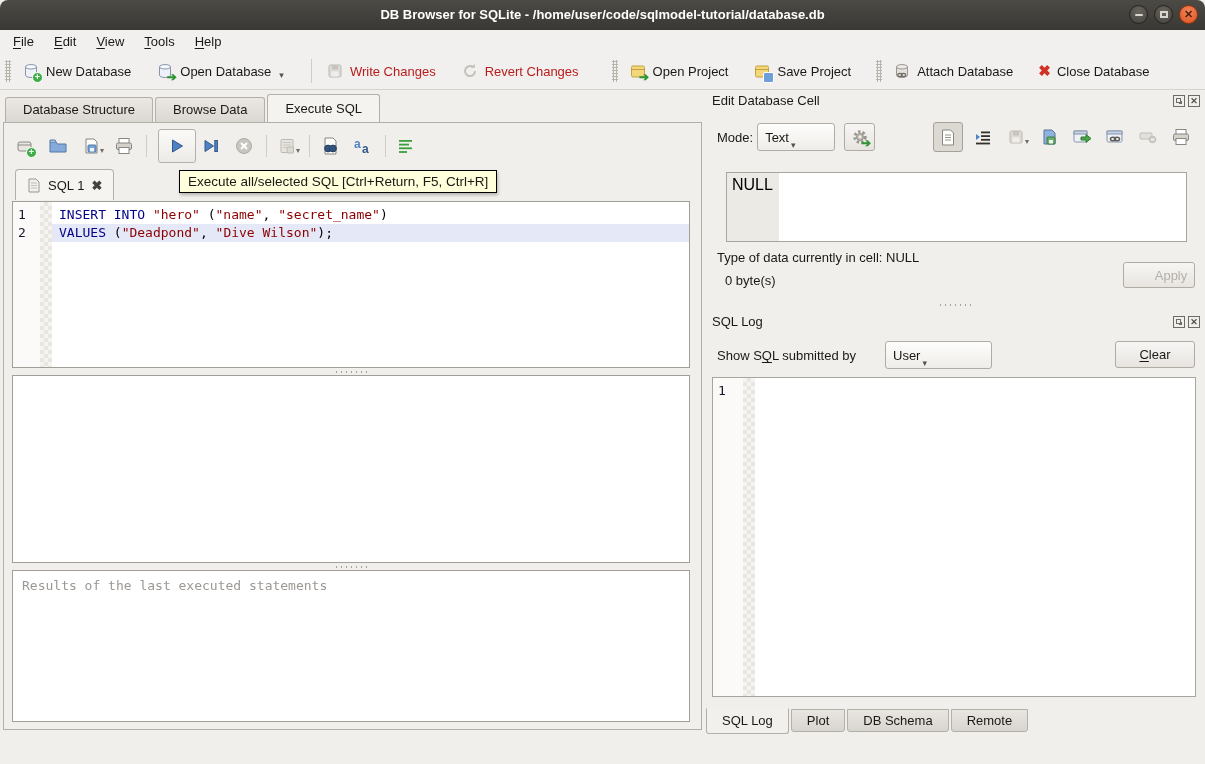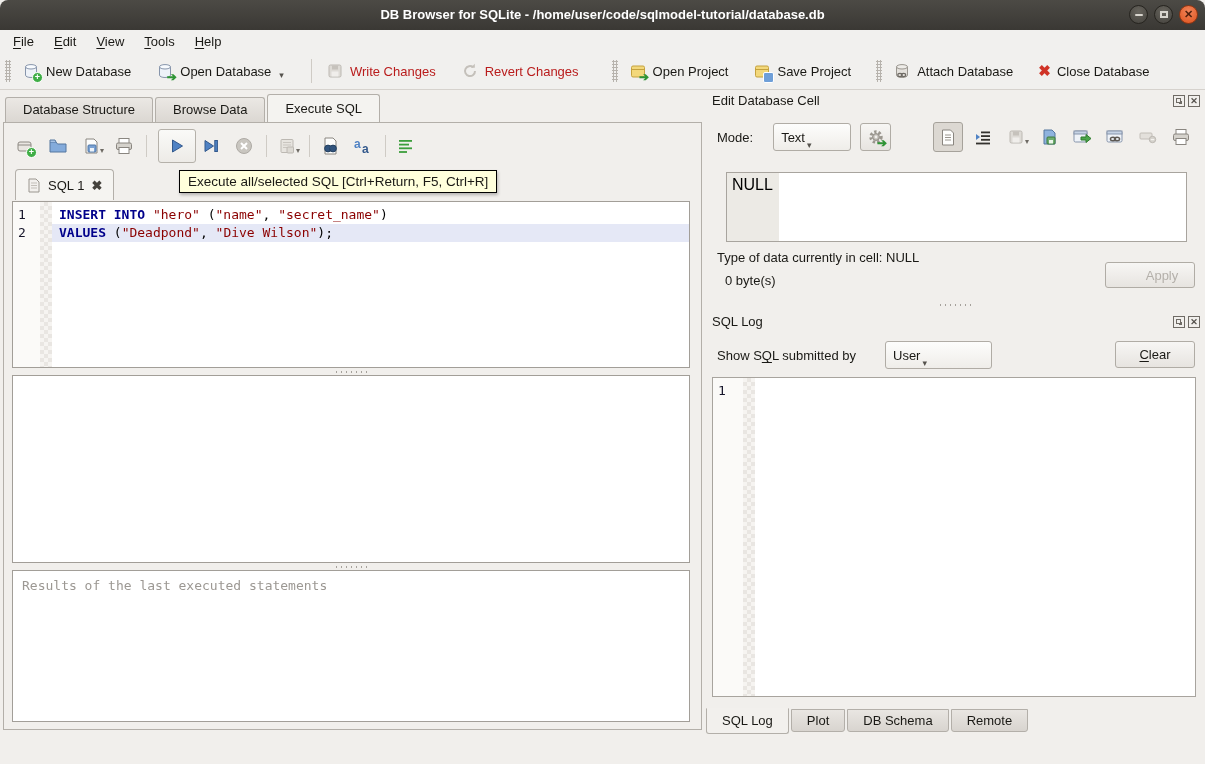--- a/index.html
+++ b/index.html
@@ -66,21 +66,21 @@
     padding:3px 8px; font-size:13.5px; white-space:nowrap; z-index:10; box-shadow:1px 2px 3px rgba(0,0,0,.25); }
   .editor-pane { position:absolute; left:8px; top:78px; width:678px; height:167px;
     background:#fff; border:1px solid #a29e98; display:flex; overflow:hidden; }
   .gutter { width:27px; background:#fbfaf8; font-family:"DejaVu Sans Mono", monospace; font-size:13px;
     line-height:18px; padding:4px 0 0 5px; color:#16152a; }
   .fold { width:12px; background-image:conic-gradient(#e9e6e2 25%, #f6f4f1 0 50%, #e9e6e2 0 75%, #f6f4f1 0);
     background-size:8px 8px; }
   .codearea { flex:1; font-family:"DejaVu Sans Mono", monospace; font-size:13px; line-height:18px; padding-top:4px; }
   .code-line { height:18px; padding-left:7px; white-space:pre; }
   .code-line.current { background:#e5e8f6; }
-  .tk-kw { color:#00008b; font-weight:bold; }
+  .tk-kw { color:#00008b; font-weight:normal; }
   .tk-st { color:#8b0000; }
   .tk-pl { color:#000; }
   .splitter { position:absolute; left:8px; width:678px; height:7px; display:flex; align-items:center; justify-content:center; }
   .dots { width:34px; height:4px; background-image:radial-gradient(#a5a19b 1px, transparent 1.1px); background-size:5px 4px; }
   .grid-pane { position:absolute; left:8px; top:252px; width:678px; height:188px; background:#fff; border:1px solid #a29e98; }
   .results-pane { position:absolute; left:8px; top:447px; width:678px; height:152px; background:#fff;
     border:1px solid #a29e98; font-family:"DejaVu Sans Mono", monospace; font-size:13px; color:#9c9893; padding:7px 9px; }
   
   .right-panel { position:absolute; left:705px; top:90px; width:500px; height:648px; }
   .dock-title { position:absolute; left:7px; font-size:13px; }
@@ -94,21 +94,21 @@
     display:flex; align-items:center; justify-content:center; }
   .pushbtn.disabled { color:#b4b0aa; }
   .mode-row { position:absolute; left:12px; top:33px; display:flex; align-items:center; }
   .cell-icons { position:absolute; left:228px; top:33px; height:28px; display:flex; align-items:center; }
   .cicon { width:22px; height:22px; margin-right:11px; display:flex; align-items:center; justify-content:center; position:relative; }
   .cicon.pressed { width:30px; height:30px; background:#dcd8d2; border:1px solid #a6a29b; border-radius:3px; margin-right:9px; }
   .cellbox { position:absolute; left:21px; top:82px; width:461px; height:70px; border:1px solid #a8a49e;
     background:#fff; display:flex; }
   .cellgutter { width:52px; background:#eceae5; }
   .cell-null { position:absolute; left:5px; top:3px; font-size:16px; color:#000; }
-  .apply-btn { position:absolute; right:10px; top:172px; width:90px; height:26px;padding-left:24px; }
+  .apply-btn { position:absolute; right:10px; top:172px; width:72px; height:26px;padding-left:24px; }
   .filter-row { position:absolute; left:0; right:0; top:251px; height:29px; }
   .logbox { position:absolute; left:7px; top:287px; width:484px; height:320px; border:1px solid #a8a49e;
     background:#fff; display:flex; overflow:hidden; }
   .bottom-tabs { position:absolute; left:1px; top:619px; display:flex; align-items:flex-start; }
   .btab { height:23px; line-height:22px; padding:0 15px; background:linear-gradient(#e9e6e2,#d8d4cf);
     border:1px solid #b3afa9; border-radius:0 0 3px 3px; margin-right:2px; }
   .btab.active { height:26px; background:#f2f0ed; border-top-color:#f2f0ed; margin-top:-1px; line-height:24px; }
   
   .statusbar { position:absolute; left:0; right:0; top:735px; height:29px;margin-top:32px; }
   .encoding { position:absolute; right:24px; top:7px; color:#b9b5ae; font-size:13px; }
@@ -364,21 +364,21 @@
   <div class="dock-icons" style="top:5px;">
     <div class="dkic">
         <span class="inner"></span>
       </div>
     <div class="dkic">
         <span class="x">✕</span>
       </div>
   </div>
 
   <div class="mode-row">
-    <span style="margin-right:20px;">Mode:</span>
+    <span style="margin-right:4px;">Mode:</span>
     <div class="combo" style="width:78px;">
       <span>Text</span>
       <span class="caret">▾</span>
     </div>
     <div class="pushbtn" style="width:31px; height:28px; margin-left:9px;">
       <span class="icw">
         <svg width="18" height="18" viewBox="0 0 18 18">
             <circle cx="9" cy="9" r="5.2" fill="none" stroke="#9b978f" stroke-width="3" stroke-dasharray="2.4 2"></circle>
             <circle cx="9" cy="9" r="3.4" fill="#c3bfb8" stroke="#8d8982"></circle>
             <circle cx="9" cy="9" r="1.4" fill="#f1efec"></circle>

